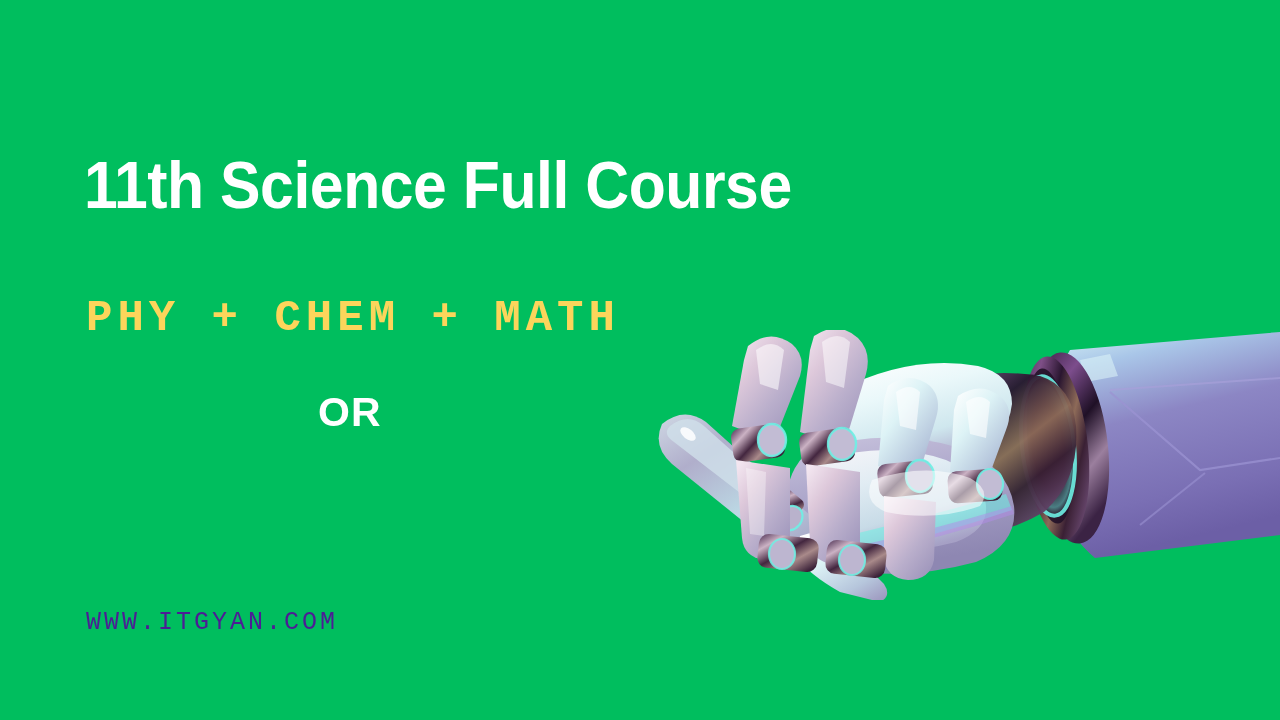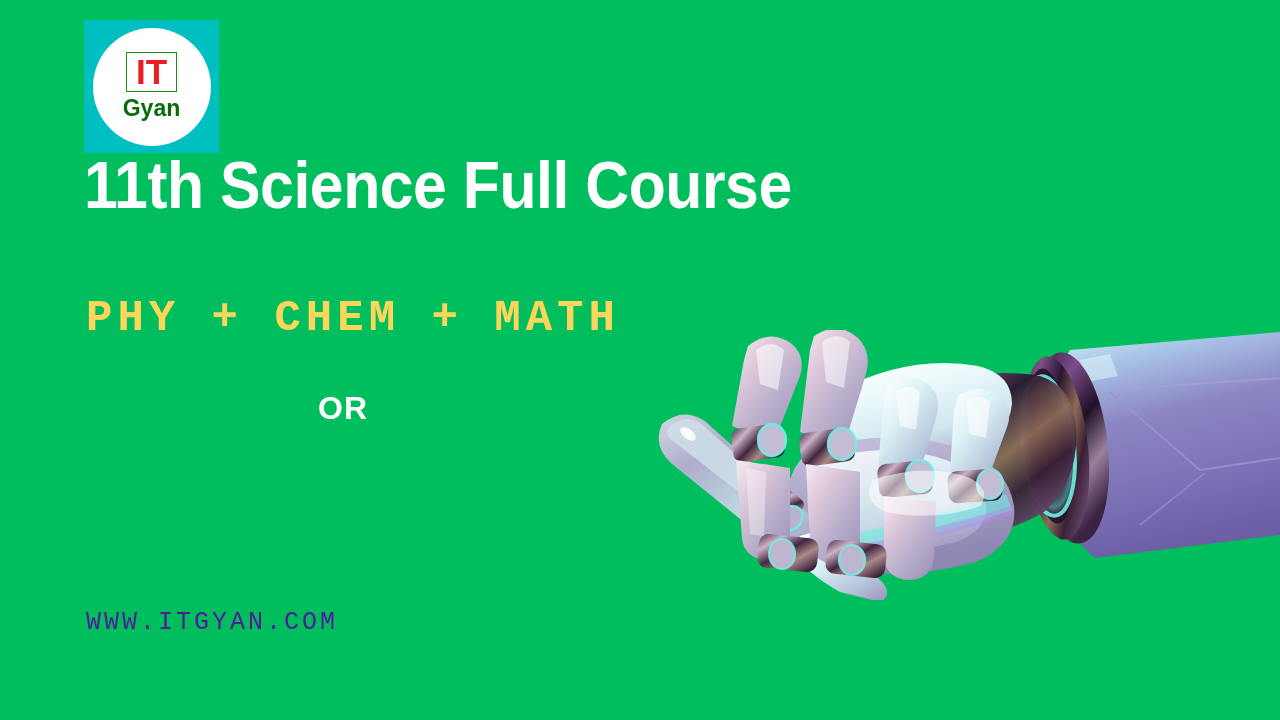--- a/index.html
+++ b/index.html
@@ -102,21 +102,21 @@
     letter-spacing: 0px;
   }
 
   .or-text {
     position: absolute;
     left: 318px;
     top: 392px;
     color: #ffffff;
     font-family: "Liberation Sans", sans-serif;
     font-weight: bold;
-    font-size: 32px;
+    font-size: 41px;
     letter-spacing: 1px;
     line-height: 1;
   }
 
   
   .site-url {
     position: absolute;
     left: 86px;
     top: 610px;
     color: #4c1d95;
@@ -136,28 +136,20 @@
     height: 270px;
     pointer-events: none;
   }
   .hand-art svg { display: block; width: 100%; height: 100%; }
 </style>
 </head>
 <body>
 
 <div id="poster">
 
-  <div class="logo-badge">
-    <div class="logo-circle">
-      <div class="logo-it-box">
-        <span class="logo-it">IT</span>
-      </div>
-      <div class="logo-gyan">Gyan</div>
-    </div>
-  </div>
 
   <div class="headline">11th Science Full Course</div>
 
   <div class="combo combo-1">PHY  +  CHEM  +  MATH</div>
 
   <div class="or-text">OR</div>
 
 
   <div class="site-url">WWW.ITGYAN.COM</div>
 

